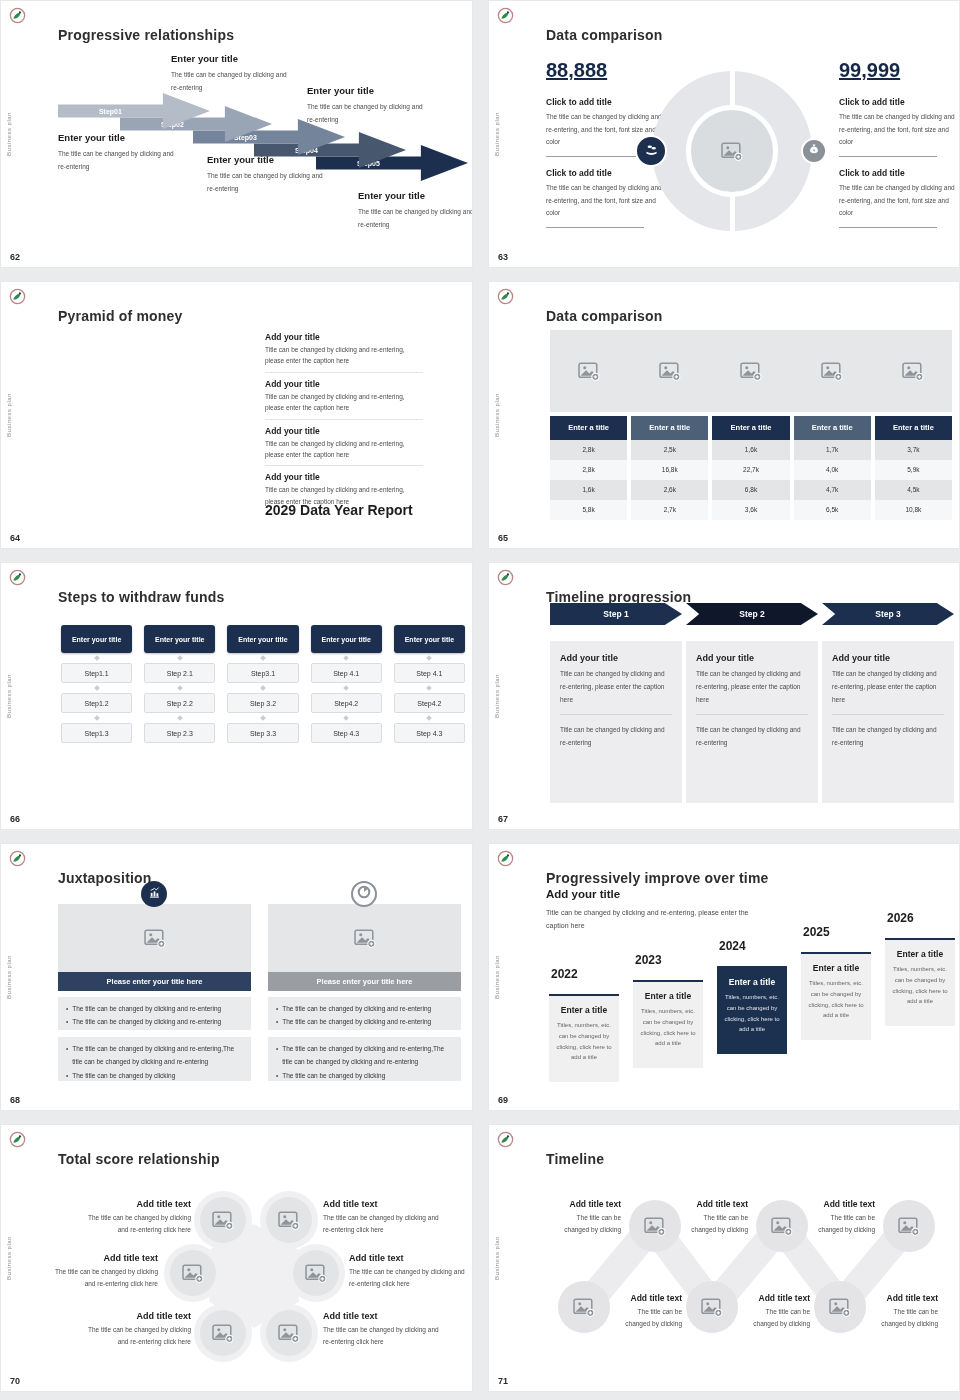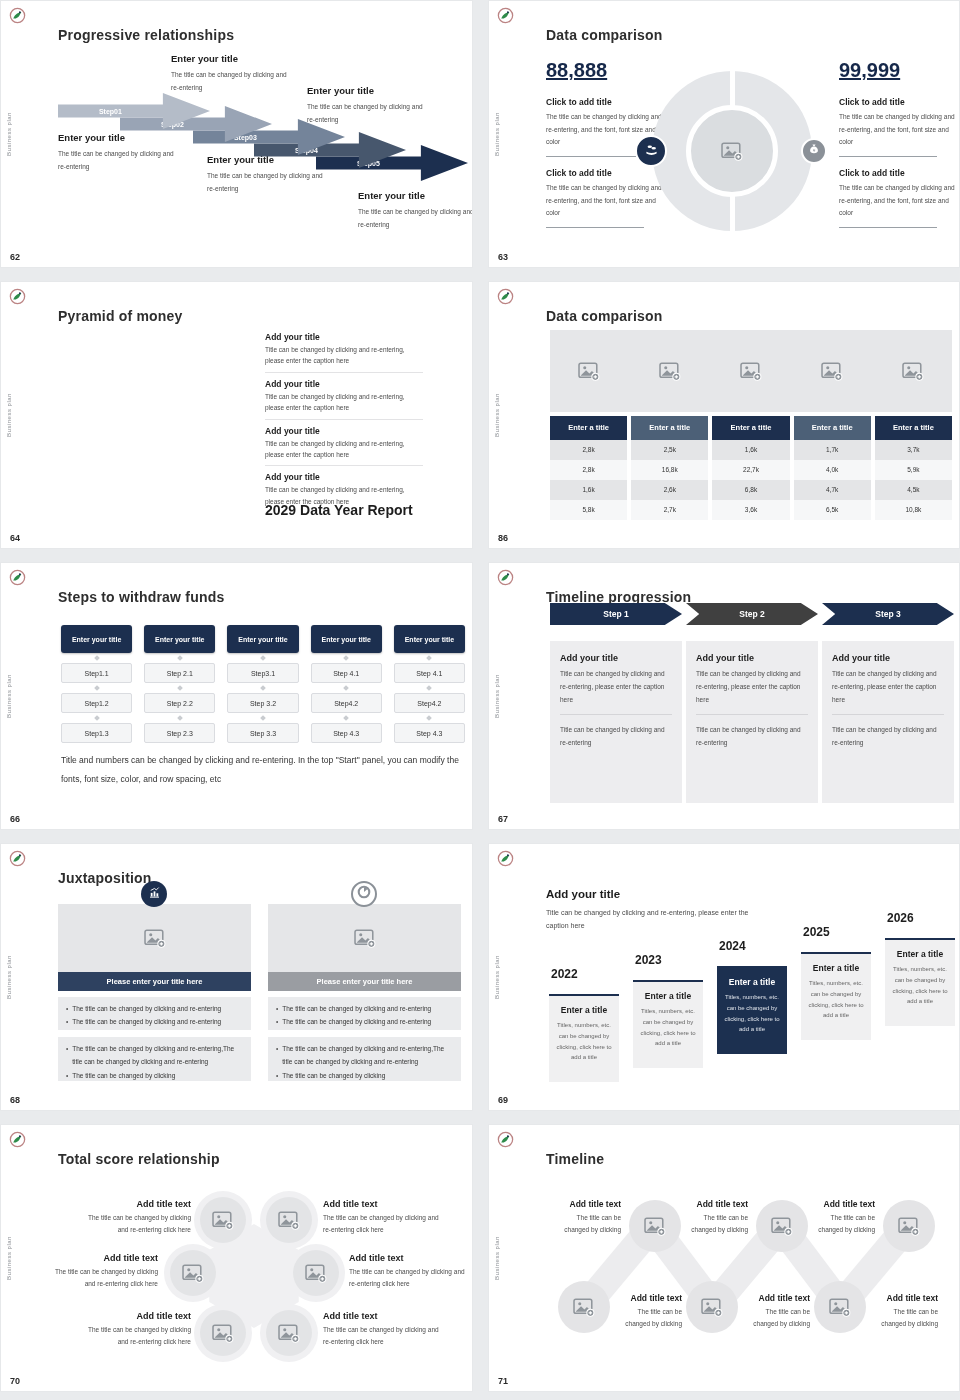--- a/index.html
+++ b/index.html
@@ -334,21 +334,21 @@
         <div class="td">4,5k</div>
       </div>
       <div class="trow5 r-even">
         <div class="td">5,8k</div>
         <div class="td">2,7k</div>
         <div class="td">3,6k</div>
         <div class="td">6,5k</div>
         <div class="td">10,8k</div>
       </div>
     </div>
-    <span class="snum">86</span>
+    <span class="snum">65</span>
   </section>
 
   <section class="slide">
     <span class="logo"><svg viewBox="0 0 20 20">
           <circle cx="10" cy="10" r="8.4" fill="none" stroke="#bb8383" stroke-width="1.5"></circle>
           <path d="M5 13.5 C7 8.5,12 6,14.5 6 C12.5 9,12.5 12,8 13.5 Z" fill="#2e8b4a"></path>
           <circle cx="12.8" cy="6.2" r="1.1" fill="#1c2f4f"></circle>
         </svg></span>
     <span class="vlabel">Business plan</span>
     <h2 class="stitle">Steps to withdraw funds</h2>
@@ -392,34 +392,33 @@
       <div>
         <div class="wbtn">Enter your title</div>
         <div class="conn"></div>
         <div class="wcell">Step 4.1</div>
         <div class="conn"></div>
         <div class="wcell">Step4.2</div>
         <div class="conn"></div>
         <div class="wcell">Step 4.3</div>
       </div>
     </div>
-    <div class="note">Title and numbers can be changed by clicking and re-entering. In the top "Start" panel, you can modify the fonts, font size, color, and row spacing, etc</div>
     <span class="snum">66</span>
   </section>
 
   <section class="slide">
     <span class="logo"><svg viewBox="0 0 20 20">
           <circle cx="10" cy="10" r="8.4" fill="none" stroke="#bb8383" stroke-width="1.5"></circle>
           <path d="M5 13.5 C7 8.5,12 6,14.5 6 C12.5 9,12.5 12,8 13.5 Z" fill="#2e8b4a"></path>
           <circle cx="12.8" cy="6.2" r="1.1" fill="#1c2f4f"></circle>
         </svg></span>
     <span class="vlabel">Business plan</span>
     <h2 class="stitle">Timeline progression</h2>
     <div class="ban first" style="left:61px;background:#1c2f4f;">Step 1</div>
-    <div class="ban notch" style="left:197px;background:#404040;">Step 2</div>
+    <div class="ban notch" style="left:197px;background:#0f172a;">Step 2</div>
     <div class="ban notch" style="left:333px;background:#1c2f4f;">Step 3</div>
     <div class="scard" style="left:61px;">
       <div class="pt">Add your title</div>
       <div class="pb">Title can be changed by clicking and re-entering, please enter the caption here</div>
       <div class="dv"></div>
       <div class="pb">Title can be changed by clicking and re-entering</div>
     </div>
     <div class="scard" style="left:197px;">
       <div class="pt">Add your title</div>
       <div class="pb">Title can be changed by clicking and re-entering, please enter the caption here</div>
@@ -517,20 +516,21 @@
     <span class="snum">68</span>
   </section>
 
   <section class="slide">
     <span class="logo"><svg viewBox="0 0 20 20">
           <circle cx="10" cy="10" r="8.4" fill="none" stroke="#bb8383" stroke-width="1.5"></circle>
           <path d="M5 13.5 C7 8.5,12 6,14.5 6 C12.5 9,12.5 12,8 13.5 Z" fill="#2e8b4a"></path>
           <circle cx="12.8" cy="6.2" r="1.1" fill="#1c2f4f"></circle>
         </svg></span>
     <span class="vlabel">Business plan</span>
+    <h2 class="stitle">Progressively improve over time</h2>
     <div class="intro-t">Add your title</div>
     <div class="intro-b">Title can be changed by clicking and re-entering, please enter the caption here</div>
     <div class="yr" style="left:62px;top:123px;">2022</div>
     <div class="ycard" style="left:60px;top:150px;">
       <div class="pt">Enter a title</div>
       <div class="pb">Titles, numbers, etc. can be changed by clicking, click here to add a title</div>
     </div>
     <div class="yr" style="left:146px;top:109px;">2023</div>
     <div class="ycard" style="left:144px;top:136px;">
       <div class="pt">Enter a title</div>

